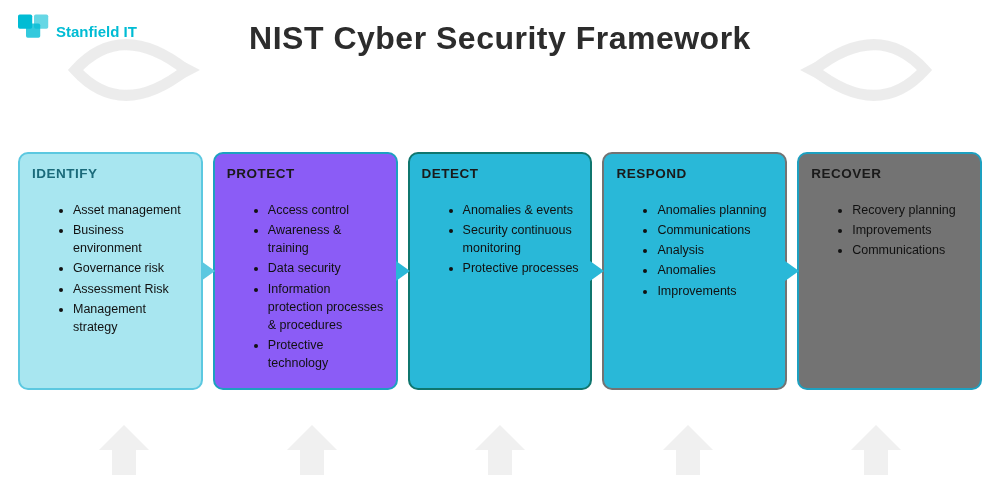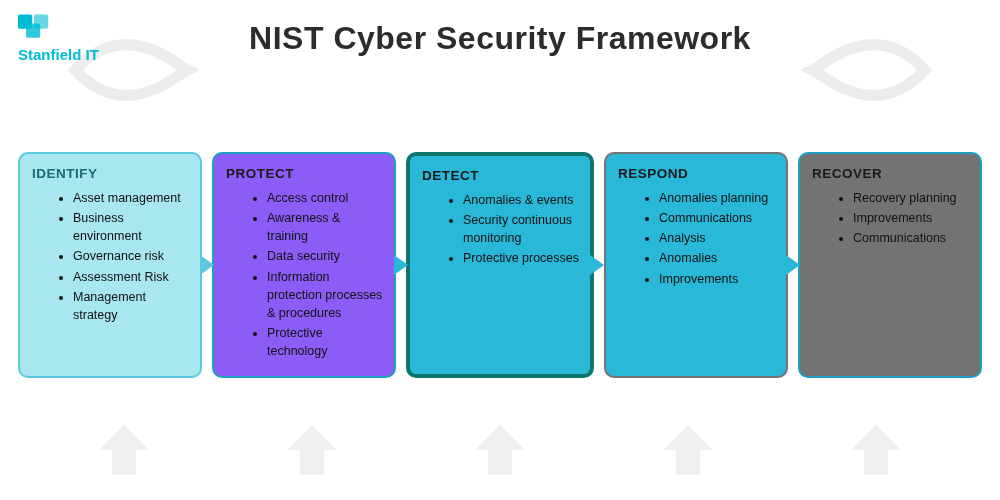--- a/index.html
+++ b/index.html
@@ -20,23 +20,22 @@
       position: relative;
       overflow: hidden;
     }
 
     
     .logo {
       position: absolute;
       top: 14px;
       left: 18px;
       display: flex;
-      align-items: flex-start;
+      align-items: flex-end;
       gap: 6px;
-      flex-direction: column;
     }
 
     .logo-icon {
       width: 32px;
       height: 26px;
       position: relative;
     }
 
     .logo-text {
       font-size: 15px;
@@ -102,39 +101,39 @@
       border: 2px solid #5cc8e0;
     }
 
     .card-protect {
       background: #8b5cf6;
       border: 2px solid #1da0c0;
     }
 
     .card-detect {
       background: #29b8d8;
-      border: 4px solid #0f766e;
+      border: 2px solid #0f766e;
     }
 
     .card-respond {
       background: #29b8d8;
       border: 2px solid #737373;
     }
 
     .card-recover {
       background: #737373;
       border: 2px solid #1da0c0;
     }
 
     .card-title {
       font-size: 13.5px;
       font-weight: 800;
       text-transform: uppercase;
       letter-spacing: 0.5px;
-      margin-bottom: 8px;
+      margin-bottom: 20px;
       color: #1a1a1a;
     }
 
     .card-identify .card-title { color: #1a6a7a; }
     .card-protect .card-title,
     .card-detect .card-title,
     .card-respond .card-title,
     .card-recover .card-title { color: #1a1a1a; }
 
     .card ul {

